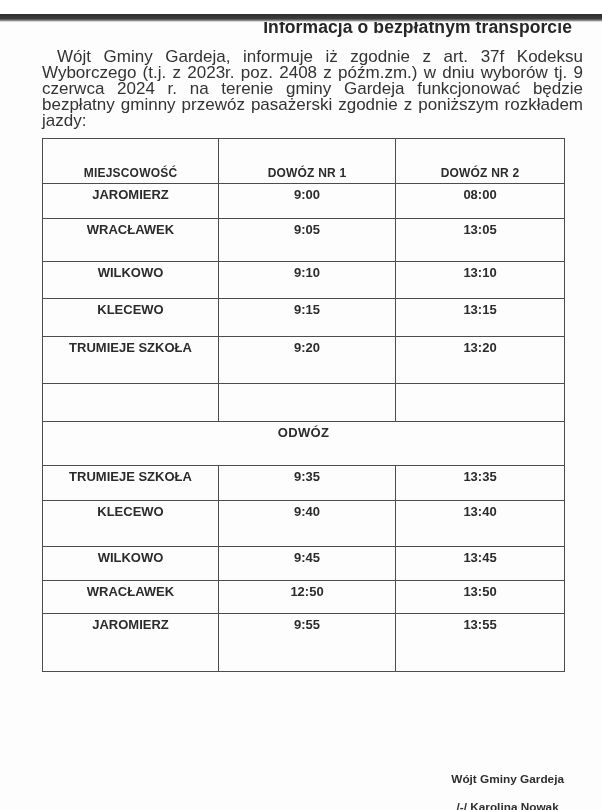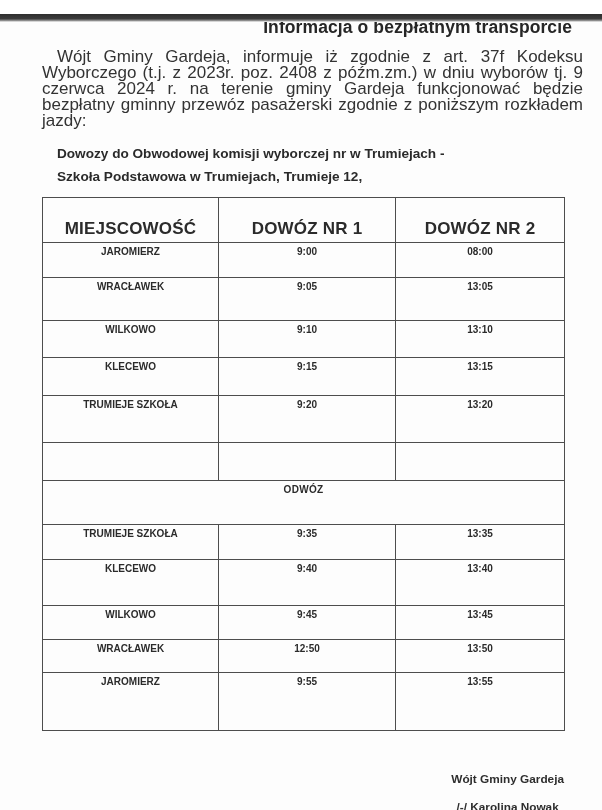--- a/index.html
+++ b/index.html
@@ -46,31 +46,31 @@
     color: #2a2a2a;
   }
   table.schedule {
     margin: 9px 0 0 42px;
     width: 522px;
     border-collapse: collapse;
     table-layout: fixed;
   }
   table.schedule td, table.schedule th {
     border: 1.6px solid #4d4d4d;
-    font-size: 10px;
+    font-size: 13px;
     font-weight: 700;
     text-align: center;
     vertical-align: top;
     padding-top: 3px;
     color: #2b2b2b;
   }
   table.schedule th {
     vertical-align: bottom;
     padding-bottom: 3px;
-    font-size: 17px;
+    font-size: 12px;
     letter-spacing: 0.2px;
   }
   col.c-place  { width: 176px; }
   col.c-run1   { width: 177px; }
   col.c-run2   { width: 169px; }
   tr.h-header  { height: 45px; }
   tr.h35 { height: 35px; }
   tr.h33 { height: 33px; }
   tr.h34 { height: 34px; }
   tr.h37 { height: 37px; }
@@ -103,21 +103,20 @@
 <div class="page">
 
   <div class="scan-band"></div>
 
   <div class="doc-title">
     <div>Informacja o bezpłatnym transporcie</div>
   </div>
 
   <p class="intro">Wójt Gminy Gardeja, informuje iż zgodnie z art. 37f Kodeksu Wyborczego (t.j. z 2023r. poz. 2408 z późm.zm.) w dniu wyborów tj. 9 czerwca 2024 r. na terenie gminy Gardeja funkcjonować będzie bezpłatny gminny przewóz pasażerski zgodnie z poniższym rozkładem jazdy:</p>
 
-  <p class="section-heading">Dowozy do Obwodowej  komisji wyborczej nr  w  Trumiejach - Szkoła Podstawowa w Trumiejach, Trumieje 12,</p>
 
   <table class="schedule">
     <colgroup>
       <col class="c-place">
         <col class="c-run1">
         <col class="c-run2">
     </colgroup>
     <tbody>
       <tr class="h-header">
         <th>MIEJSCOWOŚĆ</th>

